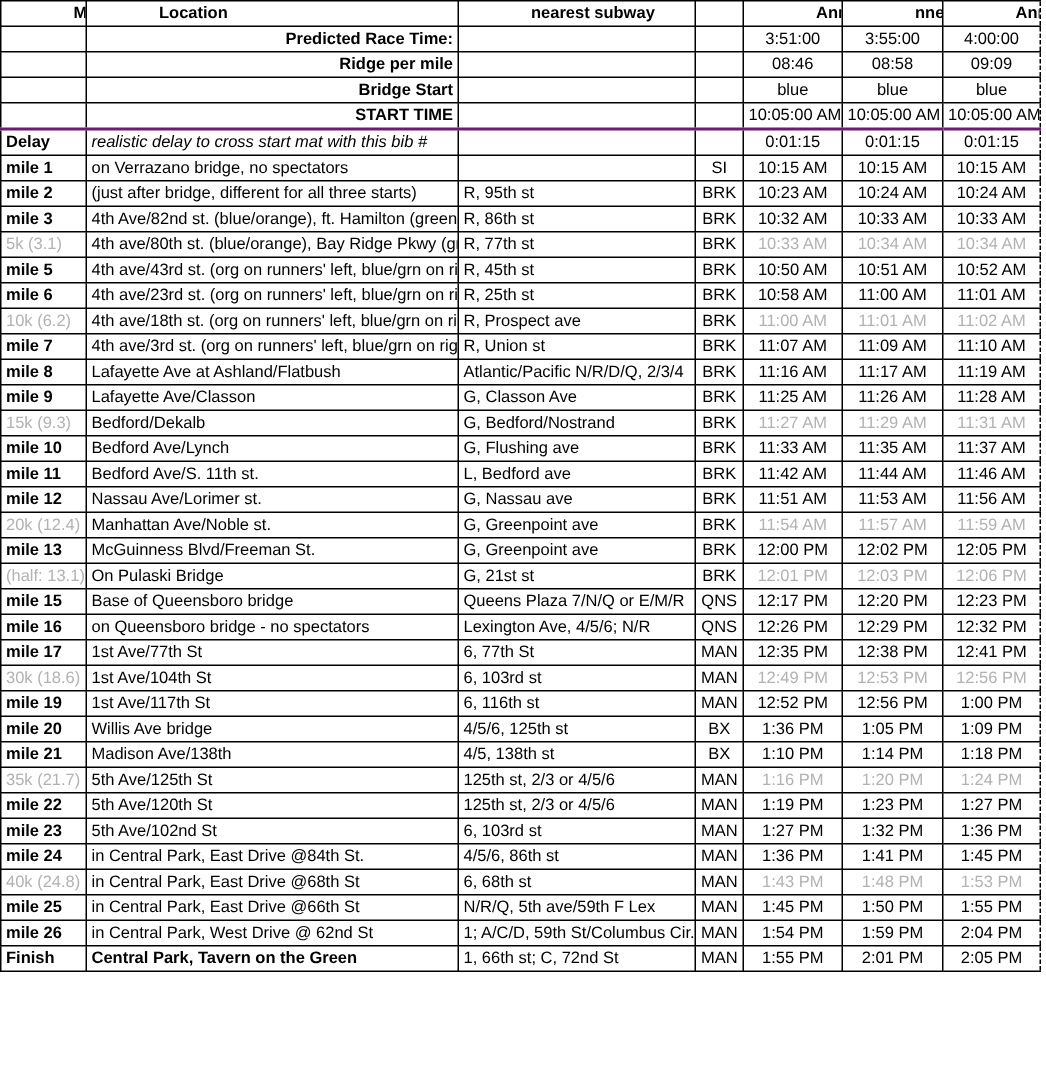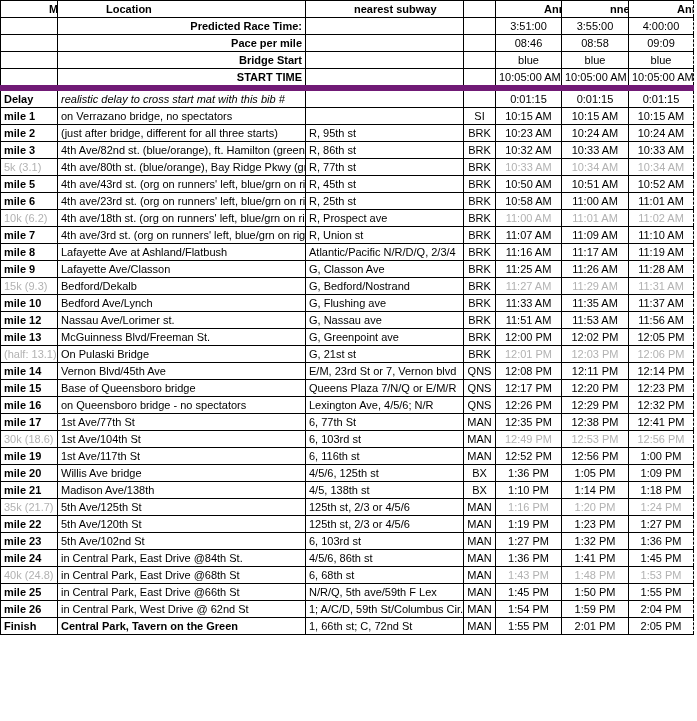--- a/index.html
+++ b/index.html
@@ -17,21 +17,21 @@
     border:1px solid #000000; height:16px; padding:0 3px;
     overflow:hidden; white-space:nowrap; text-align:left;
     font-weight:normal; vertical-align:middle;
   }
   .grid th { font-weight:bold;padding-left:48px; }
   .grid th.c, .grid td.c { text-align:center; }
   .r { text-align:right !important; }
   .b { font-weight:bold !important; }
   .i { font-style:italic;margin-top:37px; }
   .g { color:#b2b2b2; }
-  tr.thick td { border-top:6px solid #701a75; }
+  tr.thick td { border-top:2px solid #701a75; }
   .grid td:last-child, .grid th:last-child { border-right:1px dashed #000000; }
 </style>
 </head>
 <body>
 
 <div class="sheet">
   <table class="grid">
     <colgroup>
       <col class="c0">
         <col class="c1">
@@ -57,21 +57,21 @@
           <td></td>
           <td class="r b">Predicted Race Time:</td>
           <td></td>
           <td class="c"></td>
           <td class="c">3:51:00</td>
           <td class="c">3:55:00</td>
           <td class="c">4:00:00</td>
         </tr>
         <tr>
           <td></td>
-          <td class="r b">Pace per mile</td>
+          <td class="r b">Ridge per mile</td>
           <td></td>
           <td class="c"></td>
           <td class="c">08:46</td>
           <td class="c">08:58</td>
           <td class="c">09:09</td>
         </tr>
         <tr>
           <td></td>
           <td class="r b">Bridge Start</td>
           <td></td>
@@ -200,54 +200,63 @@
         <tr>
           <td class="b">mile 10</td>
           <td>Bedford Ave/Lynch</td>
           <td>G, Flushing ave</td>
           <td class="c">BRK</td>
           <td class="c">11:33 AM</td>
           <td class="c">11:35 AM</td>
           <td class="c">11:37 AM</td>
         </tr>
         <tr>
+          <td class="b">mile 11</td>
+          <td>Bedford Ave/S. 11th st.</td>
+          <td>L, Bedford ave</td>
+          <td class="c">BRK</td>
+          <td class="c">11:42 AM</td>
+          <td class="c">11:44 AM</td>
+          <td class="c">11:46 AM</td>
+        </tr>
+        <tr>
           <td class="b">mile 12</td>
           <td>Nassau Ave/Lorimer st.</td>
           <td>G, Nassau ave</td>
           <td class="c">BRK</td>
           <td class="c">11:51 AM</td>
           <td class="c">11:53 AM</td>
           <td class="c">11:56 AM</td>
         </tr>
         <tr>
+          <td class="g">20k (12.4)</td>
+          <td>Manhattan Ave/Noble st.</td>
+          <td>G, Greenpoint ave</td>
+          <td class="c">BRK</td>
+          <td class="c g">11:54 AM</td>
+          <td class="c g">11:57 AM</td>
+          <td class="c g">11:59 AM</td>
+        </tr>
+        <tr>
           <td class="b">mile 13</td>
           <td>McGuinness Blvd/Freeman St.</td>
           <td>G, Greenpoint ave</td>
           <td class="c">BRK</td>
           <td class="c">12:00 PM</td>
           <td class="c">12:02 PM</td>
           <td class="c">12:05 PM</td>
         </tr>
         <tr>
           <td class="g">(half: 13.1)</td>
           <td>On Pulaski Bridge</td>
           <td>G, 21st st</td>
           <td class="c">BRK</td>
           <td class="c g">12:01 PM</td>
           <td class="c g">12:03 PM</td>
           <td class="c g">12:06 PM</td>
-        </tr>
-        <tr>
-          <td class="b">mile 14</td>
-          <td>Vernon Blvd/45th Ave</td>
-          <td>E/M, 23rd St or 7, Vernon blvd</td>
-          <td class="c">QNS</td>
-          <td class="c">12:08 PM</td>
-          <td class="c">12:11 PM</td>
-          <td class="c">12:14 PM</td>
         </tr>
         <tr>
           <td class="b">mile 15</td>
           <td>Base of Queensboro bridge</td>
           <td>Queens Plaza 7/N/Q or E/M/R</td>
           <td class="c">QNS</td>
           <td class="c">12:17 PM</td>
           <td class="c">12:20 PM</td>
           <td class="c">12:23 PM</td>
         </tr>

